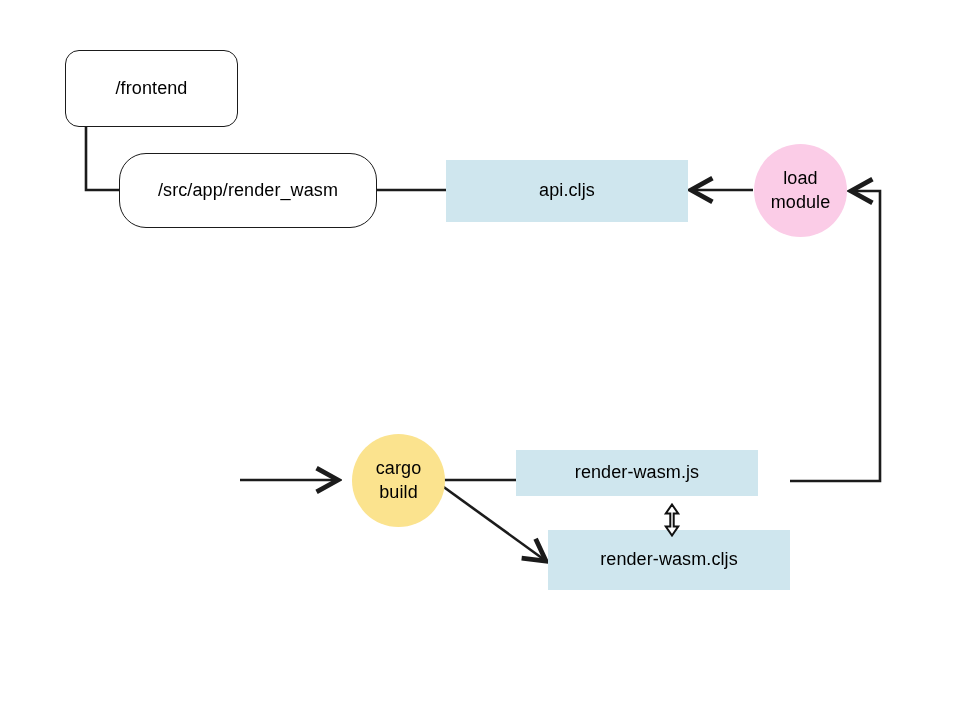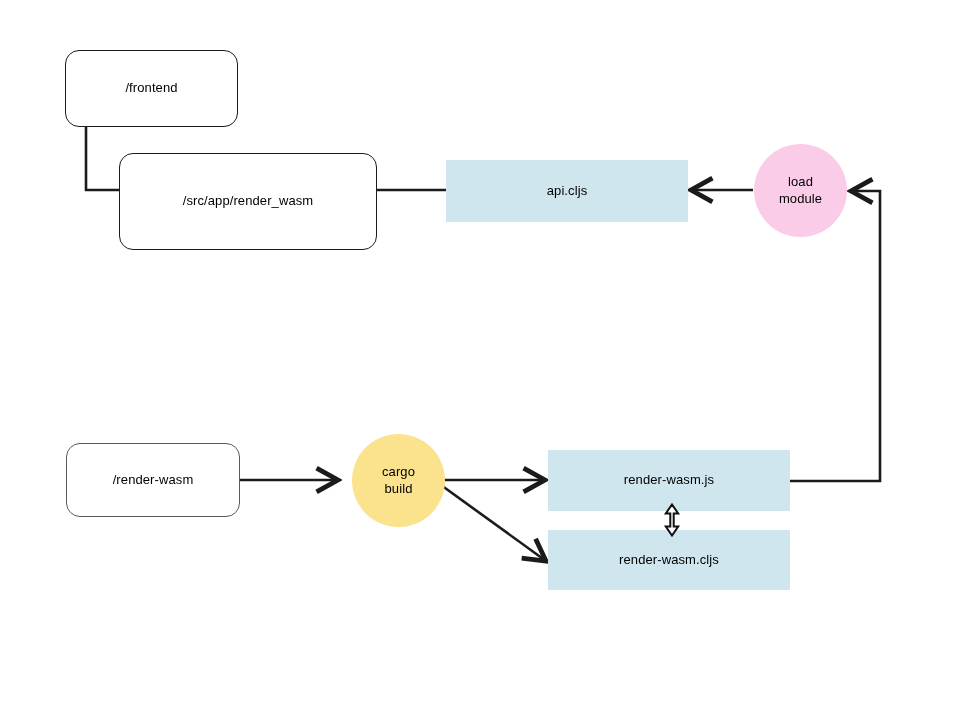--- a/index.html
+++ b/index.html
@@ -27,21 +27,21 @@
     pointer-events: none;
   }
   .node {
     position: absolute;
     display: flex;
     align-items: center;
     justify-content: center;
     text-align: center;
     box-sizing: border-box;
     color: #000000;
-    font-size: 13px;
+    font-size: 18px;
     line-height: 1.28;
     letter-spacing: 0.1px;
     white-space: pre-line;
     z-index: 2;
   }
   .node-rounded {
     background: #ffffff;
     border: 1.6px solid #5a5a5a;
     border-radius: 14px;
   }
@@ -52,26 +52,26 @@
     border: none;
     border-radius: 0;
     justify-content: center;
   }
   .node-ellipse {
     border-radius: 50%;
     border: none;
   }
   
   #node-frontend        { left: 65px;  top: 50px;  width: 173px; height: 77px; }
-  #node-src-app         { left: 119px; top: 153px; width: 258px; height: 97px; }
+  #node-src-app         { left: 119px; top: 153px; width: 258px; height: 75px; border-radius: 27px; }
   #node-api-cljs        { left: 446px; top: 160px; width: 242px; height: 62px; }
   #node-load-module     { left: 754px; top: 144px; width: 93px;  height: 93px; }
   #node-render-wasm-dir { left: 66px;  top: 443px; width: 174px; height: 74px; }
   #node-cargo-build     { left: 352px; top: 434px; width: 93px;  height: 93px; }
-  #node-render-wasm-js  { left: 548px; top: 450px; width: 242px; height: 61px; }
+  #node-render-wasm-js  { left: 516px; top: 450px; width: 242px; height: 46px; }
   #node-render-wasm-wasm{ left: 548px; top: 530px; width: 242px; height: 60px; }
 
   .sync-glyph {
     position: absolute;
     left: 659px;
     top: 503px;
     width: 26px;
     height: 34px;
     z-index: 3;
   }
@@ -118,23 +118,20 @@
 
   <div class="node node-rect" id="node-api-cljs" style="background:#cfe6ee;">
     <span>api.cljs</span>
   </div>
 
   <div class="node node-ellipse" id="node-load-module" style="background:#fbcce7;">
     <span>load
 module</span>
   </div>
 
-  <div class="node node-rounded" id="node-render-wasm-dir">
-    <span>/render-wasm</span>
-  </div>
 
   <div class="node node-ellipse" id="node-cargo-build" style="background:#fbe38e;">
     <span>cargo
 build</span>
   </div>
 
   <div class="node node-rect" id="node-render-wasm-js" style="background:#cfe6ee;">
     <span>render-wasm.js</span>
   </div>
 

